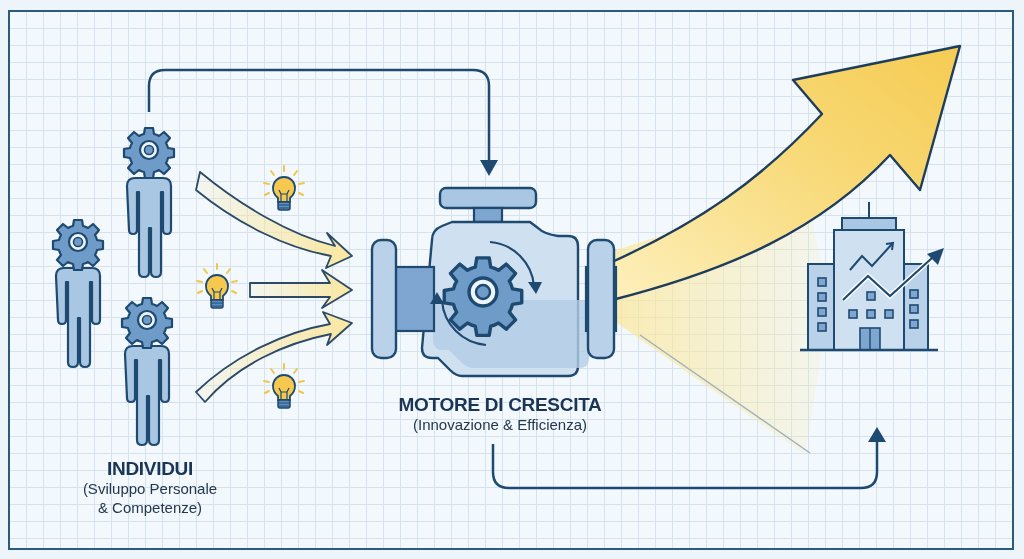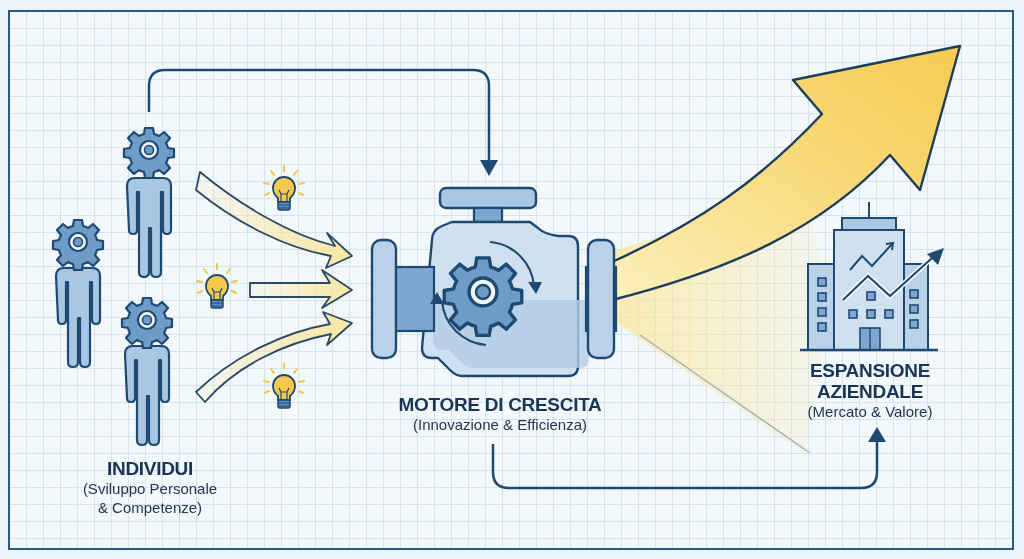--- a/index.html
+++ b/index.html
@@ -159,18 +159,13 @@
     <div class="title">MOTORE DI CRESCITA</div>
     <div class="sub">(Innovazione &amp; Efficienza)</div>
   </div>
 
   <div class="label" style="left:40px;top:458px;width:220px;">
     <div class="title">INDIVIDUI</div>
     <div class="sub">(Sviluppo Personale</div>
     <div class="sub">&amp; Competenze)</div>
   </div>
 
-  <div class="label" style="left:770px;top:360px;width:200px;">
-    <div class="title">ESPANSIONE</div>
-    <div class="title">AZIENDALE</div>
-    <div class="sub">(Mercato &amp; Valore)</div>
-  </div>
 </div>
 
 </body></html>

